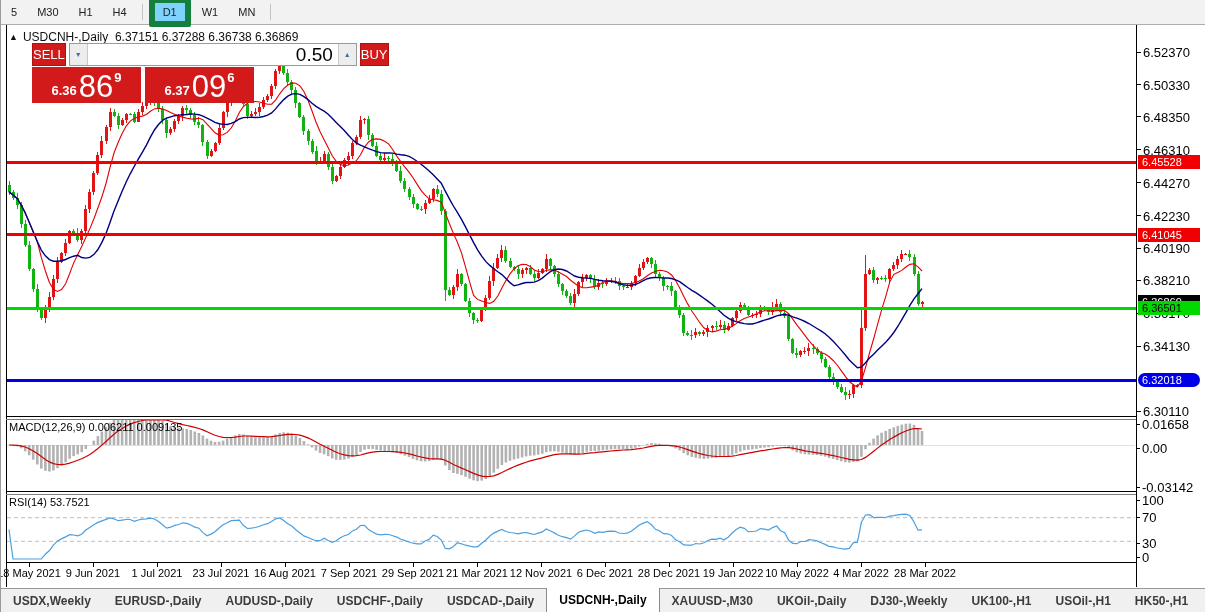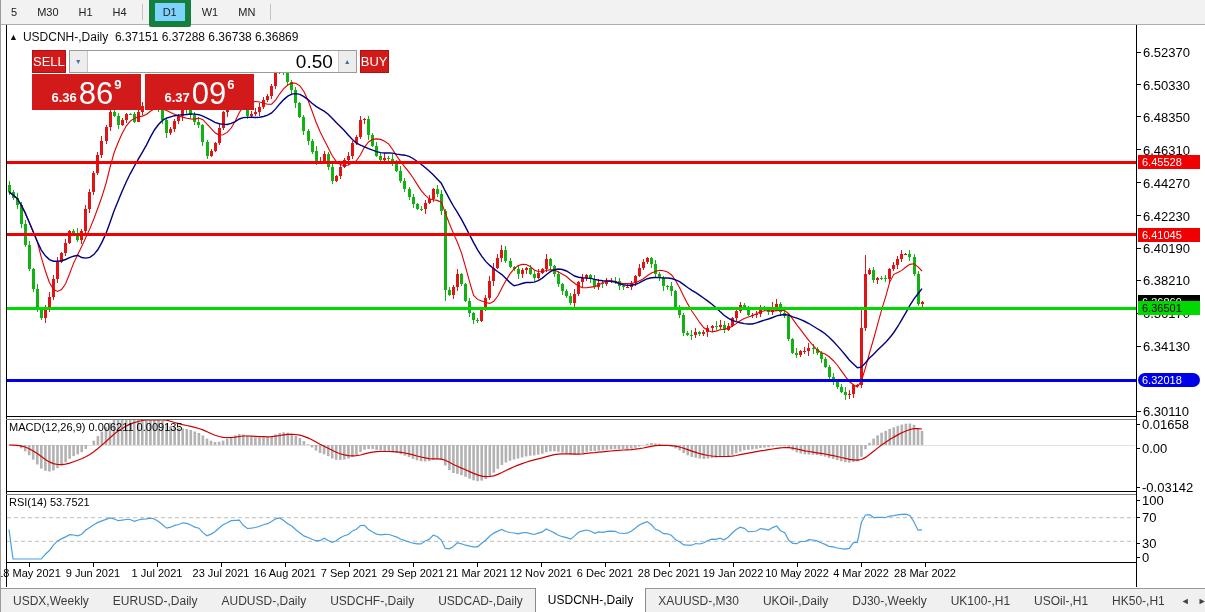--- a/index.html
+++ b/index.html
@@ -8,21 +8,21 @@
   
   #toolbar{position:absolute;left:0;top:0;width:1205px;height:24px;background:#f2f2f2;
            border-bottom:1px solid #adadad;display:flex;align-items:center;font-size:11px;color:#222;z-index:6;}
   .tf-btn{height:18px;display:flex;align-items:center;padding:0 8px;margin:0 1px;border:1px solid transparent;border-radius:2px;}
   .tf-btn.active{background:#7dd3fc;border:6px solid #15803d;}
   .tf-sep{width:1px;height:16px;background:#c4c4c4;margin:0 5px;}
   
   #chart-title{position:absolute;left:8px;top:30px;font-size:12px;color:#101010;z-index:5;white-space:nowrap;}
   #chart-title .tri{font-size:9px;margin-right:5px;vertical-align:1px;}
   
-  #trade-panel{position:absolute;left:3px;top:50px;width:222px;z-index:10;padding-left:28px;}
+  #trade-panel{position:absolute;left:3px;top:43px;width:222px;z-index:10;padding-left:28px;}
   .tp-row1{display:flex;height:23px;}
   .btn-trade{width:71px;background:#d31a1a;border:1px solid #b01010;color:#fff;font-size:13px;
              display:flex;align-items:center;justify-content:center;box-sizing:border-box;}
   .spin{flex:1;display:flex;margin:0 3px;border:1px solid #9a9a9a;background:#fff;box-sizing:border-box;}
   .spin-btn{width:17px;background:#ededed;display:flex;align-items:center;justify-content:center;
             font-size:7px;color:#4a6ea8;}
   .spin-btn.left{border-right:1px solid #c8c8c8;}
   .spin-btn.right{border-left:1px solid #c8c8c8;}
   #volume-input{flex:1;border:none;outline:none;text-align:right;font-size:19px;padding:0 5px 0 0;
                 font-family:"Liberation Sans",sans-serif;min-width:0;}
@@ -35,21 +35,21 @@
   .pb-sup{font-size:13px;font-weight:bold;margin:3px 0 0 1px;align-self:flex-start;}
   
   .axis-label{position:absolute;font-size:13px;line-height:13px;color:#000;white-space:nowrap;z-index:2;}
   .badge{position:absolute;left:1137px;width:62px;height:14px;font-size:11px;line-height:14px;
          padding-left:4px;box-sizing:border-box;white-space:nowrap;z-index:3;}
   .date-label{position:absolute;top:567px;font-size:11px;color:#000;transform:translateX(-50%);white-space:nowrap;z-index:2;}
   .ind-label{position:absolute;left:8px;font-size:11px;color:#000;z-index:4;white-space:nowrap;}
   
   #tabbar{position:absolute;left:0;top:588px;width:1205px;height:24px;background:#f0f0f0;
           border-top:1px solid #989898;display:flex;align-items:stretch;font-size:12px;color:#3c3c3c;z-index:6;box-sizing:border-box;}
-  .tab{display:flex;align-items:center;padding:8px 12px;white-space:nowrap;}
+  .tab{display:flex;align-items:center;padding:8px 12px;white-space:nowrap;font-weight:bold;}
   .tab.active{background:#fff;color:#000;border-left:1px solid #8a8a8a;border-right:1px solid #8a8a8a;margin-top:-1px;}
   .tab-sep{width:1px;background:#bdbdbd;margin:5px 0;}
   #tab-arrows{margin-left:auto;display:flex;align-items:center;padding-right:4px;color:#444;font-size:9px;}
   #tab-arrows span{padding:0 4px;}
 </style>
 </head>
 <body>
 
 <div id="root">
 

